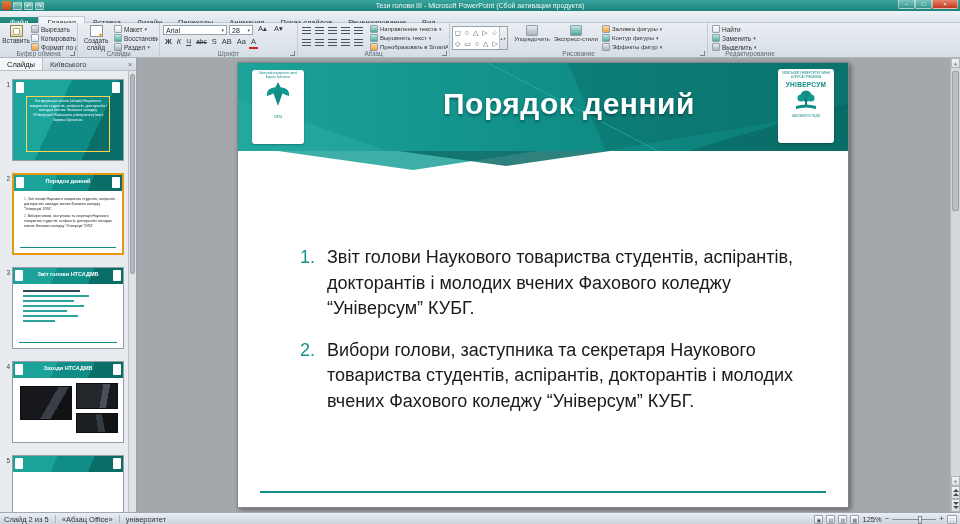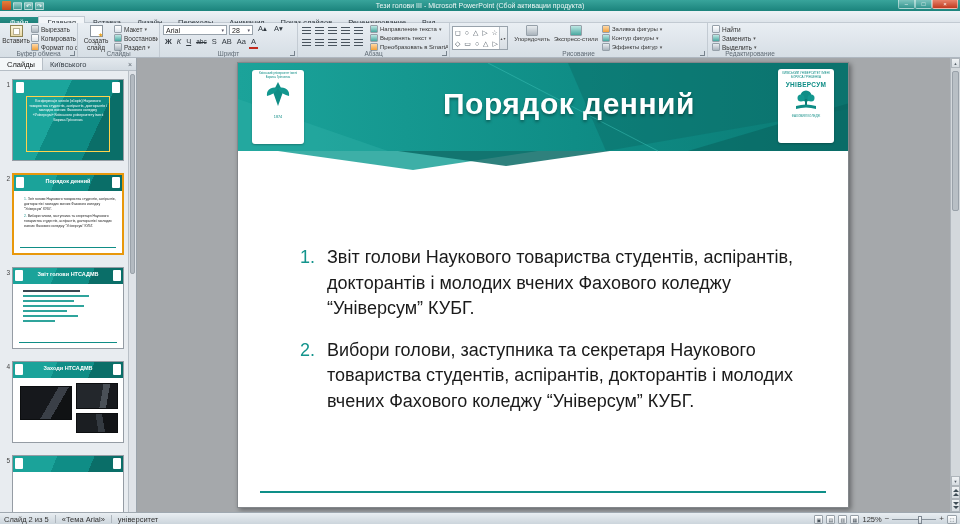--- a/index.html
+++ b/index.html
@@ -519,21 +519,21 @@
     <div class="navbtn next">
         <span class="tri dn"></span>
         <span class="tri dn"></span>
       </div>
   </div>
 
   <div class="statusbar">
     <div class="sleft">
       <span>Слайд 2 из 5</span>
       <span class="sep"></span>
-      <span>«Тема Arial»</span>
+      <span>«Абзац Office»</span>
       <span class="sep"></span>
       <span>університет</span>
     </div>
     <div class="sright">
       <span class="vbtn">▣</span>
       <span class="vbtn">▤</span>
       <span class="vbtn">▥</span>
       <span class="vbtn">▦</span>
       <span>125%</span>
       <span class="zbtn">−</span>

